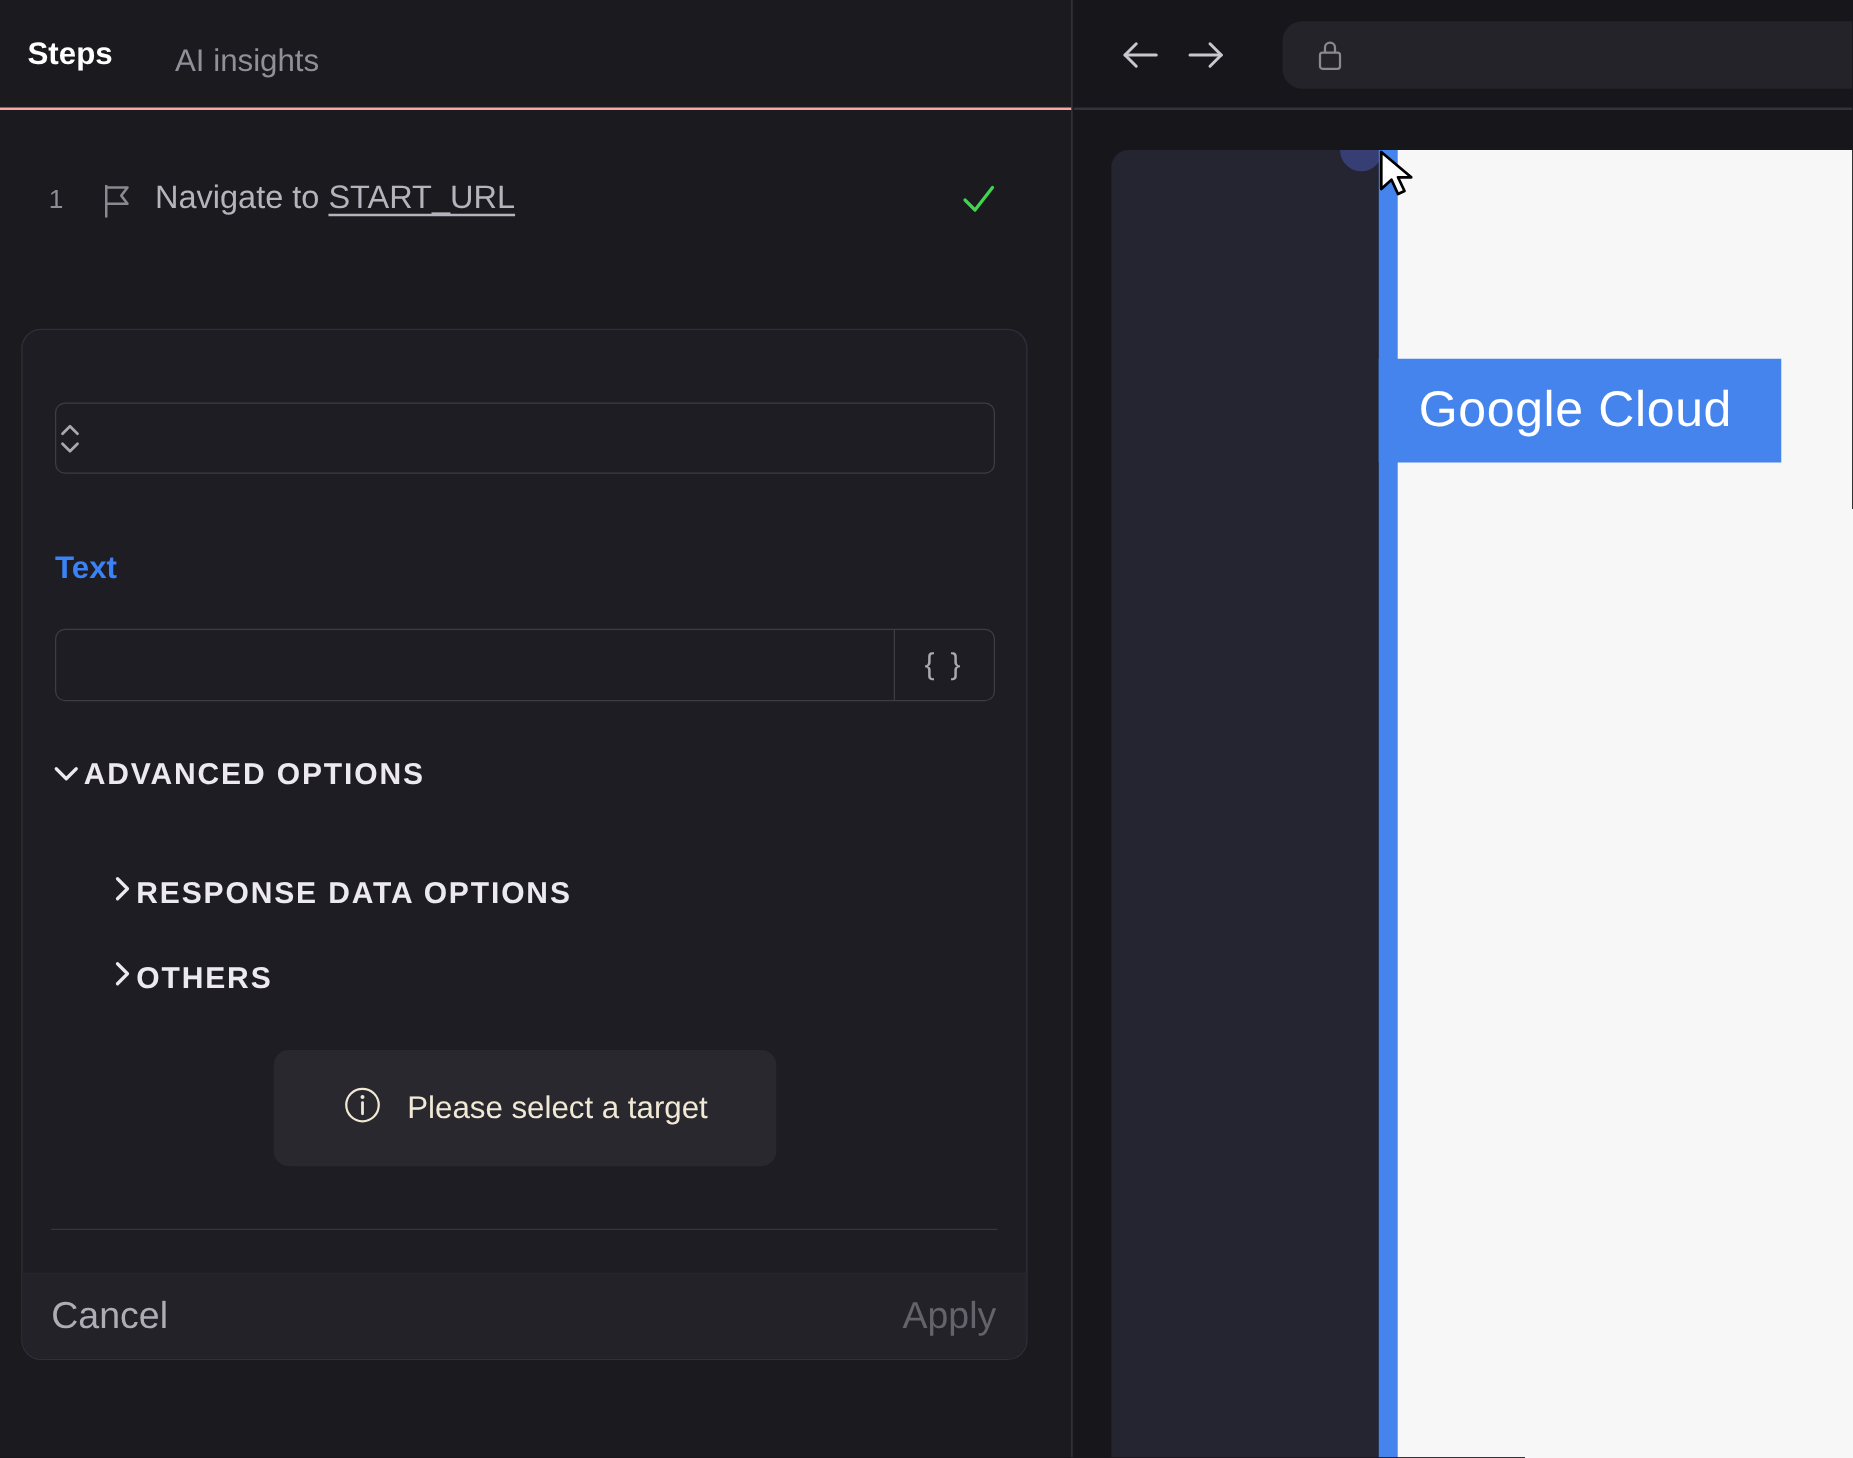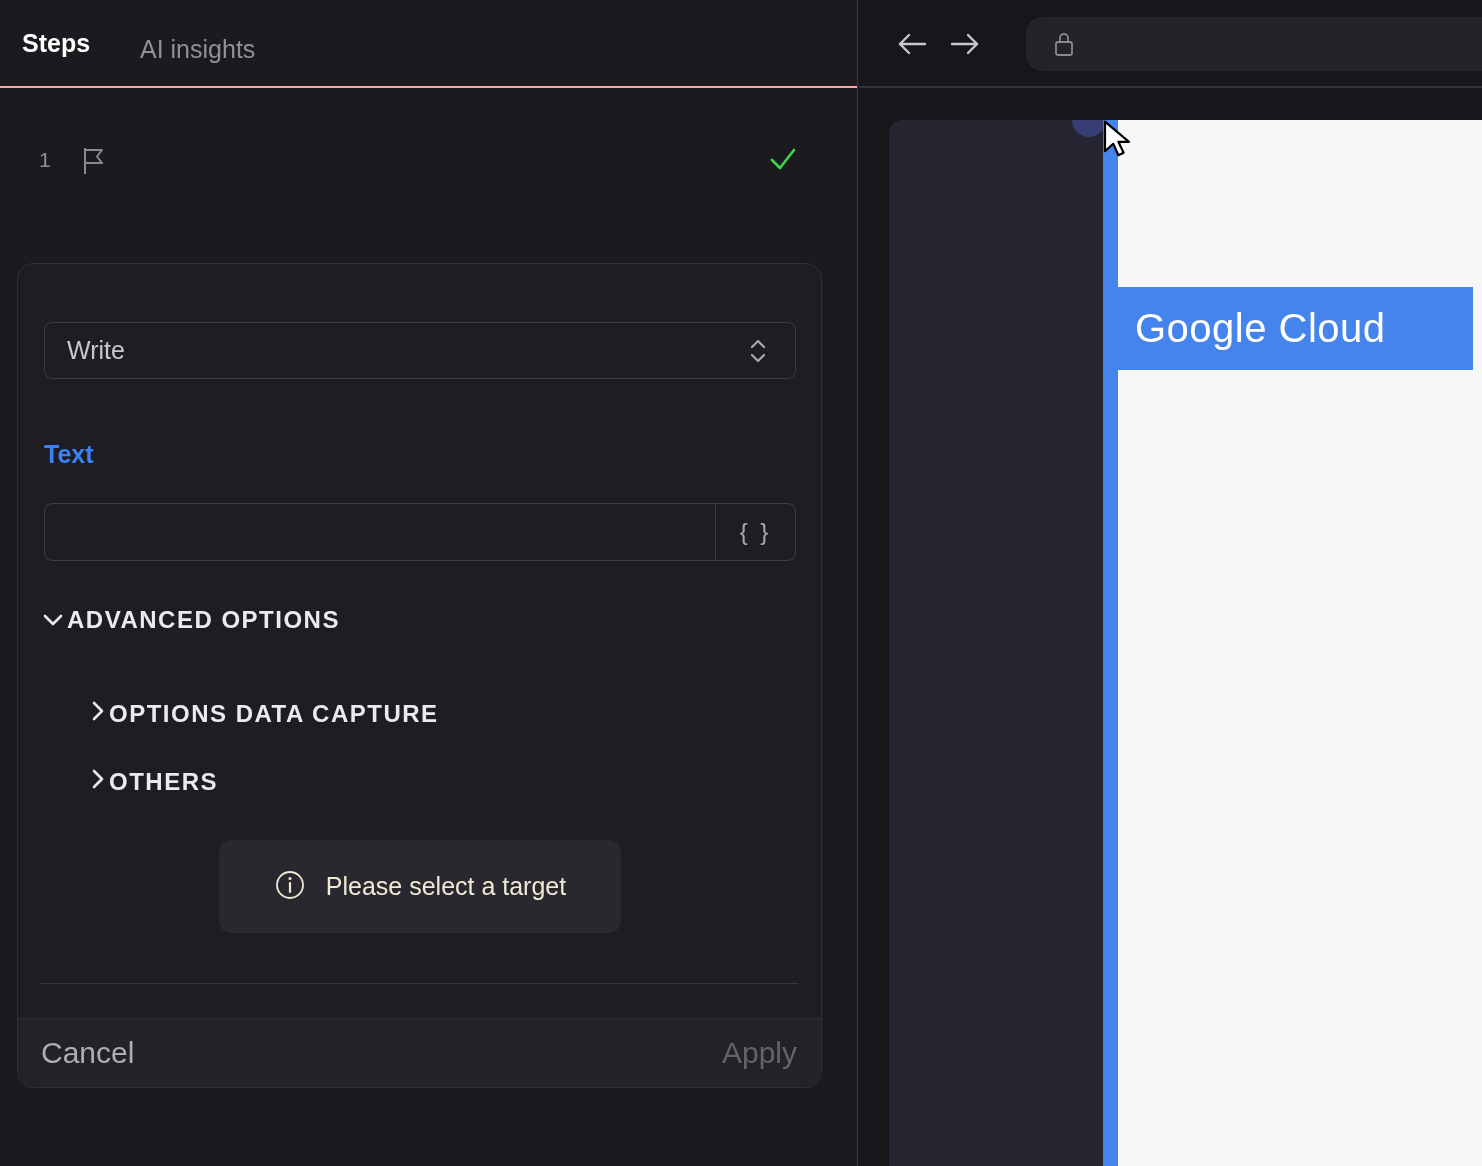--- a/index.html
+++ b/index.html
@@ -130,21 +130,21 @@
   }
   .blue-strip {
     position: absolute; left: 244px; top: 0; width: 15px; height: 1046px;
     background: #4484ec;
   }
   .white-page {
     position: absolute; left: 259px; top: 0; width: 364px; height: 1046px;
     background: #f7f7f8;
   }
   .highlight-box {
-    position: absolute; left: 244px; top: 167px; width: 370px; height: 83px;
+    position: absolute; left: 244px; top: 167px; width: 322px; height: 83px;
     background: #4484ec; display: flex; align-items: center;
   }
   .highlight-label {
     padding-left: 32px; font-size: 40px; font-weight: 500; color: #ffffff;
     letter-spacing: 0.5px; white-space: nowrap;
   }
   .cursor { position: absolute; left: 243px; top: 0; }
 </style>
 </head>
 <body>
@@ -159,31 +159,33 @@
     </div>
 
     <div class="step-row">
       <div class="step-num">1</div>
       <div class="flag-wrap">
         <svg width="28" height="30" viewBox="0 0 28 30">
           <line x1="5" y1="2" x2="5" y2="28" stroke="#8a8890" stroke-width="2"></line>
           <path d="M5,4 L22,4 L17,10.5 L22,17 L5,17" fill="none" stroke="#8a8890" stroke-width="2" stroke-linejoin="round"></path>
         </svg>
       </div>
+      <div class="step-text">
+        <span>Navigate to </span><u>START_URL</u>
+      </div>
       <div class="check-wrap">
         <svg width="34" height="34" viewBox="0 0 34 34">
           <polyline points="6,18 14,26 28,8" fill="none" stroke="#3fd54f" stroke-width="2.6" stroke-linecap="round" stroke-linejoin="round"></polyline>
         </svg>
       </div>
     </div>
 
     <div class="card">
 
       <div class="select">
-        <div class="select-value">Write</div>
         <div class="select-chevrons">
           <svg width="22" height="30" viewBox="0 0 22 30">
             <polyline points="5,11 11,5 17,11" fill="none" stroke="#a9a7af" stroke-width="2.2" stroke-linecap="round" stroke-linejoin="round"></polyline>
             <polyline points="5,19 11,25 17,19" fill="none" stroke="#a9a7af" stroke-width="2.2" stroke-linecap="round" stroke-linejoin="round"></polyline>
           </svg>
         </div>
       </div>
 
       <div class="field-label">Text</div>
 
@@ -200,21 +202,21 @@
         </span>
         <span>ADVANCED OPTIONS</span>
       </div>
 
       <div class="section-header hdr-rdc">
         <span>
           <svg width="16" height="24" viewBox="0 0 16 24">
             <polyline points="4,4 12,12 4,20" fill="none" stroke="#eceaf0" stroke-width="2.6" stroke-linecap="round" stroke-linejoin="round"></polyline>
           </svg>
         </span>
-        <span>OPTIONS DATA CAPTURE</span>
+        <span>RESPONSE DATA OPTIONS</span>
       </div>
 
       <div class="section-header hdr-others">
         <span>
           <svg width="16" height="24" viewBox="0 0 16 24">
             <polyline points="4,4 12,12 4,20" fill="none" stroke="#eceaf0" stroke-width="2.6" stroke-linecap="round" stroke-linejoin="round"></polyline>
           </svg>
         </span>
         <span>OTHERS</span>
       </div>

